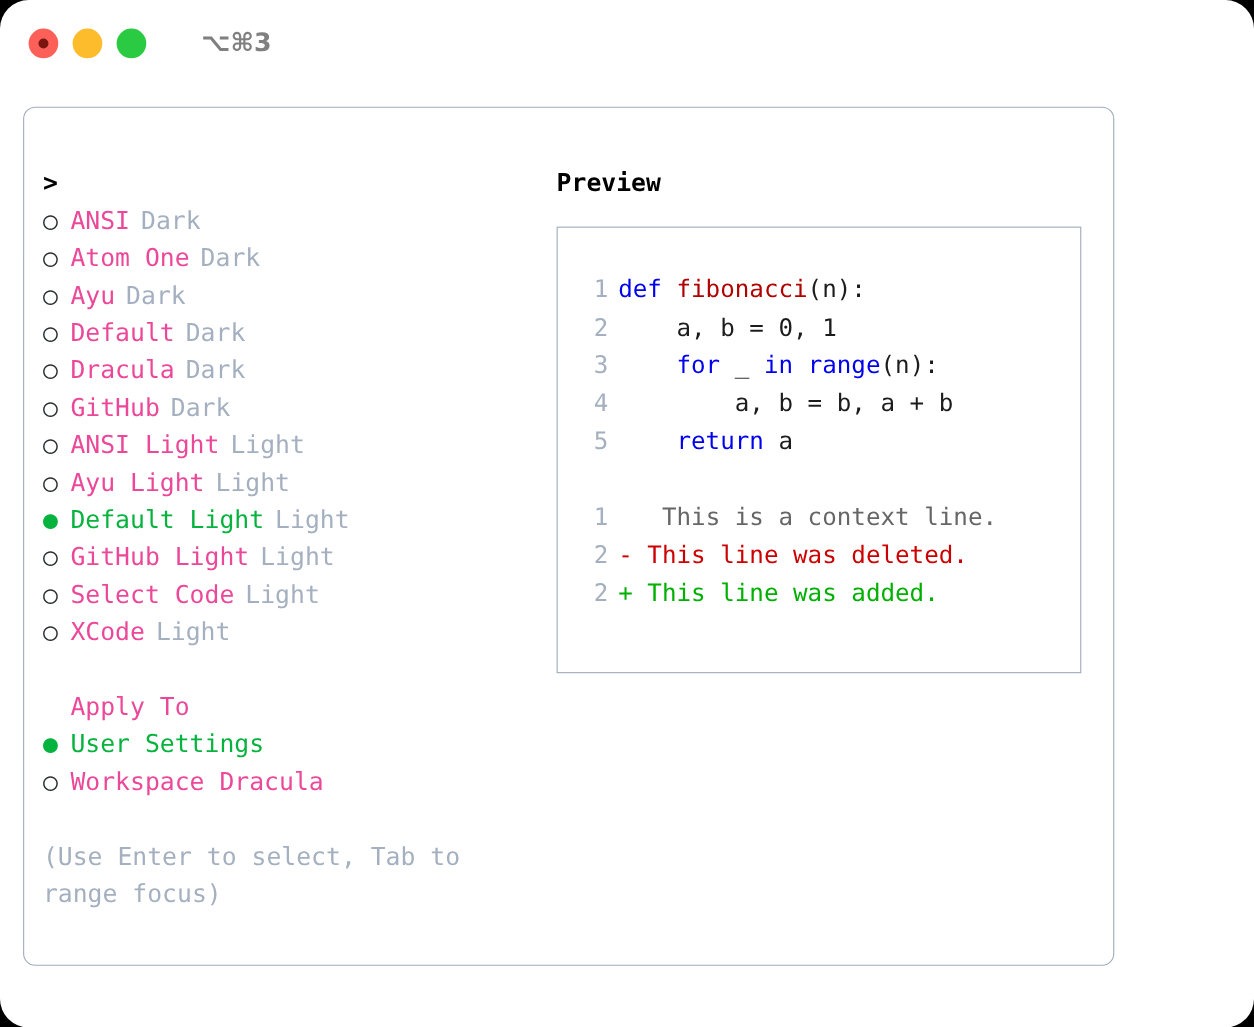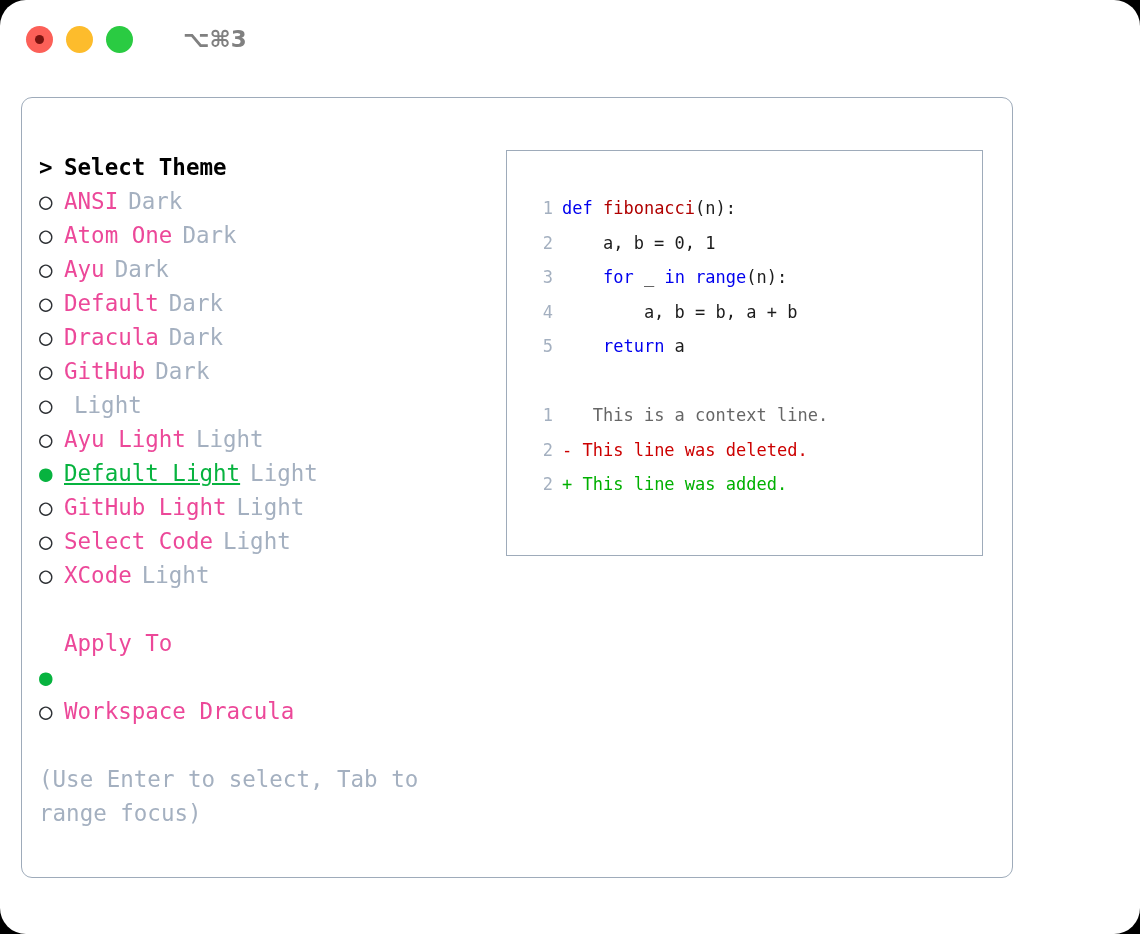--- a/index.html
+++ b/index.html
@@ -118,21 +118,21 @@
     color: #2c2f33;
   }
   .bullet.filled { color: #07b33f; }
   .bullet.caret  { color: #000000; font-weight: bold; }
 
   .row.header .label {
     font-weight: bold;
     color: #000000;
   }
   .label { color: #ec4899; }
-  .label.sel { color: #07b33f; text-decoration: underline; }
+  .label.sel { color: #07b33f; }
   .tag {
     color: #a4b0c0;
     margin-left: 10px;
   }
   .spacer-md { height: 34px; }
 
   .hint {
     margin-top: 34px;
     font-size: 22.5px;
     line-height: 34px;
@@ -159,21 +159,21 @@
   .preview-box {
     width: 477px;
     height: 406px;
     border: 1.5px solid #9eabba;
     box-sizing: border-box;
     padding: 40px 0 0 20px;
     background: #ffffff;
   }
 
   .code {
-    font-size: 17px;
+    font-size: 22px;
     line-height: 34.5px;
     white-space: pre;
   }
   .code .ln {
     display: inline-block;
     width: 26px;
     text-align: right;
     color: #a4b0c0;
     margin-right: 9px;
   }
@@ -200,54 +200,55 @@
     <div class="shortcut">⌥⌘3</div>
   </div>
 
   <div class="panel">
     <div class="panel-inner">
 
       <div class="left-col">
         <div class="list">
 
           <div class="row header">
-            <span class="bullet caret">&gt;</span><span class="label">Select Theme</span>
+            <span class="bullet caret">&gt;</span>
           </div>
 
           <div id="theme-items">
               <div class="row"><span class="bullet">○</span><span class="label">ANSI</span><span class="tag">Dark</span></div>
               <div class="row"><span class="bullet">○</span><span class="label">Atom One</span><span class="tag">Dark</span></div>
               <div class="row"><span class="bullet">○</span><span class="label">Ayu</span><span class="tag">Dark</span></div>
               <div class="row"><span class="bullet">○</span><span class="label">Default</span><span class="tag">Dark</span></div>
               <div class="row"><span class="bullet">○</span><span class="label">Dracula</span><span class="tag">Dark</span></div>
               <div class="row"><span class="bullet">○</span><span class="label">GitHub</span><span class="tag">Dark</span></div>
-              <div class="row"><span class="bullet">○</span><span class="tag">Light</span></div>
+              <div class="row"><span class="bullet">○</span><span class="label">ANSI Light</span><span class="tag">Light</span></div>
               <div class="row"><span class="bullet">○</span><span class="label">Ayu Light</span><span class="tag">Light</span></div>
               <div class="row"><span class="bullet filled">●</span><span class="label sel">Default Light</span><span class="tag">Light</span></div>
               <div class="row"><span class="bullet">○</span><span class="label">GitHub Light</span><span class="tag">Light</span></div>
               <div class="row"><span class="bullet">○</span><span class="label">Select Code</span><span class="tag">Light</span></div>
               <div class="row"><span class="bullet">○</span><span class="label">XCode</span><span class="tag">Light</span></div>
             </div>
 
           <div class="spacer-md"></div>
 
           <div class="row">
             <span class="bullet"></span><span class="label">Apply To</span>
           </div>
 
           <div id="apply-items">
-              <div class="row"><span class="bullet filled">●</span></div>
+              <div class="row"><span class="bullet filled">●</span><span class="label sel">User Settings</span></div>
               <div class="row"><span class="bullet">○</span><span class="label">Workspace Dracula</span></div>
             </div>
 
           <div class="hint">(Use Enter to select, Tab to range focus)</div>
         </div>
       </div>
 
       <div class="right-col">
+        <div class="preview-title">Preview</div>
         <div class="preview-box">
           <div class="code" id="code-block"><div><span class="ln">1</span><span class="kw">def </span><span class="fn">fibonacci</span><span class="pl">(n):</span></div><div><span class="ln">2</span><span class="pl">    a, b = 0, 1</span></div><div><span class="ln">3</span><span class="pl">    </span><span class="kw">for</span><span class="pl"> _ </span><span class="kw">in</span><span class="pl"> </span><span class="kw">range</span><span class="pl">(n):</span></div><div><span class="ln">4</span><span class="pl">        a, b = b, a + b</span></div><div><span class="ln">5</span><span class="pl">    </span><span class="kw">return</span><span class="pl"> a</span></div><div class="code-gap"></div><div><span class="ln">1</span><span class="ctx">  </span><span class="ctx"> This is a context line.</span></div><div><span class="ln">2</span><span class="del">- </span><span class="del">This line was deleted.</span></div><div><span class="ln">2</span><span class="add">+ </span><span class="add">This line was added.</span></div></div>
         </div>
       </div>
 
     </div>
   </div>
 </div>
 
 </body></html>

